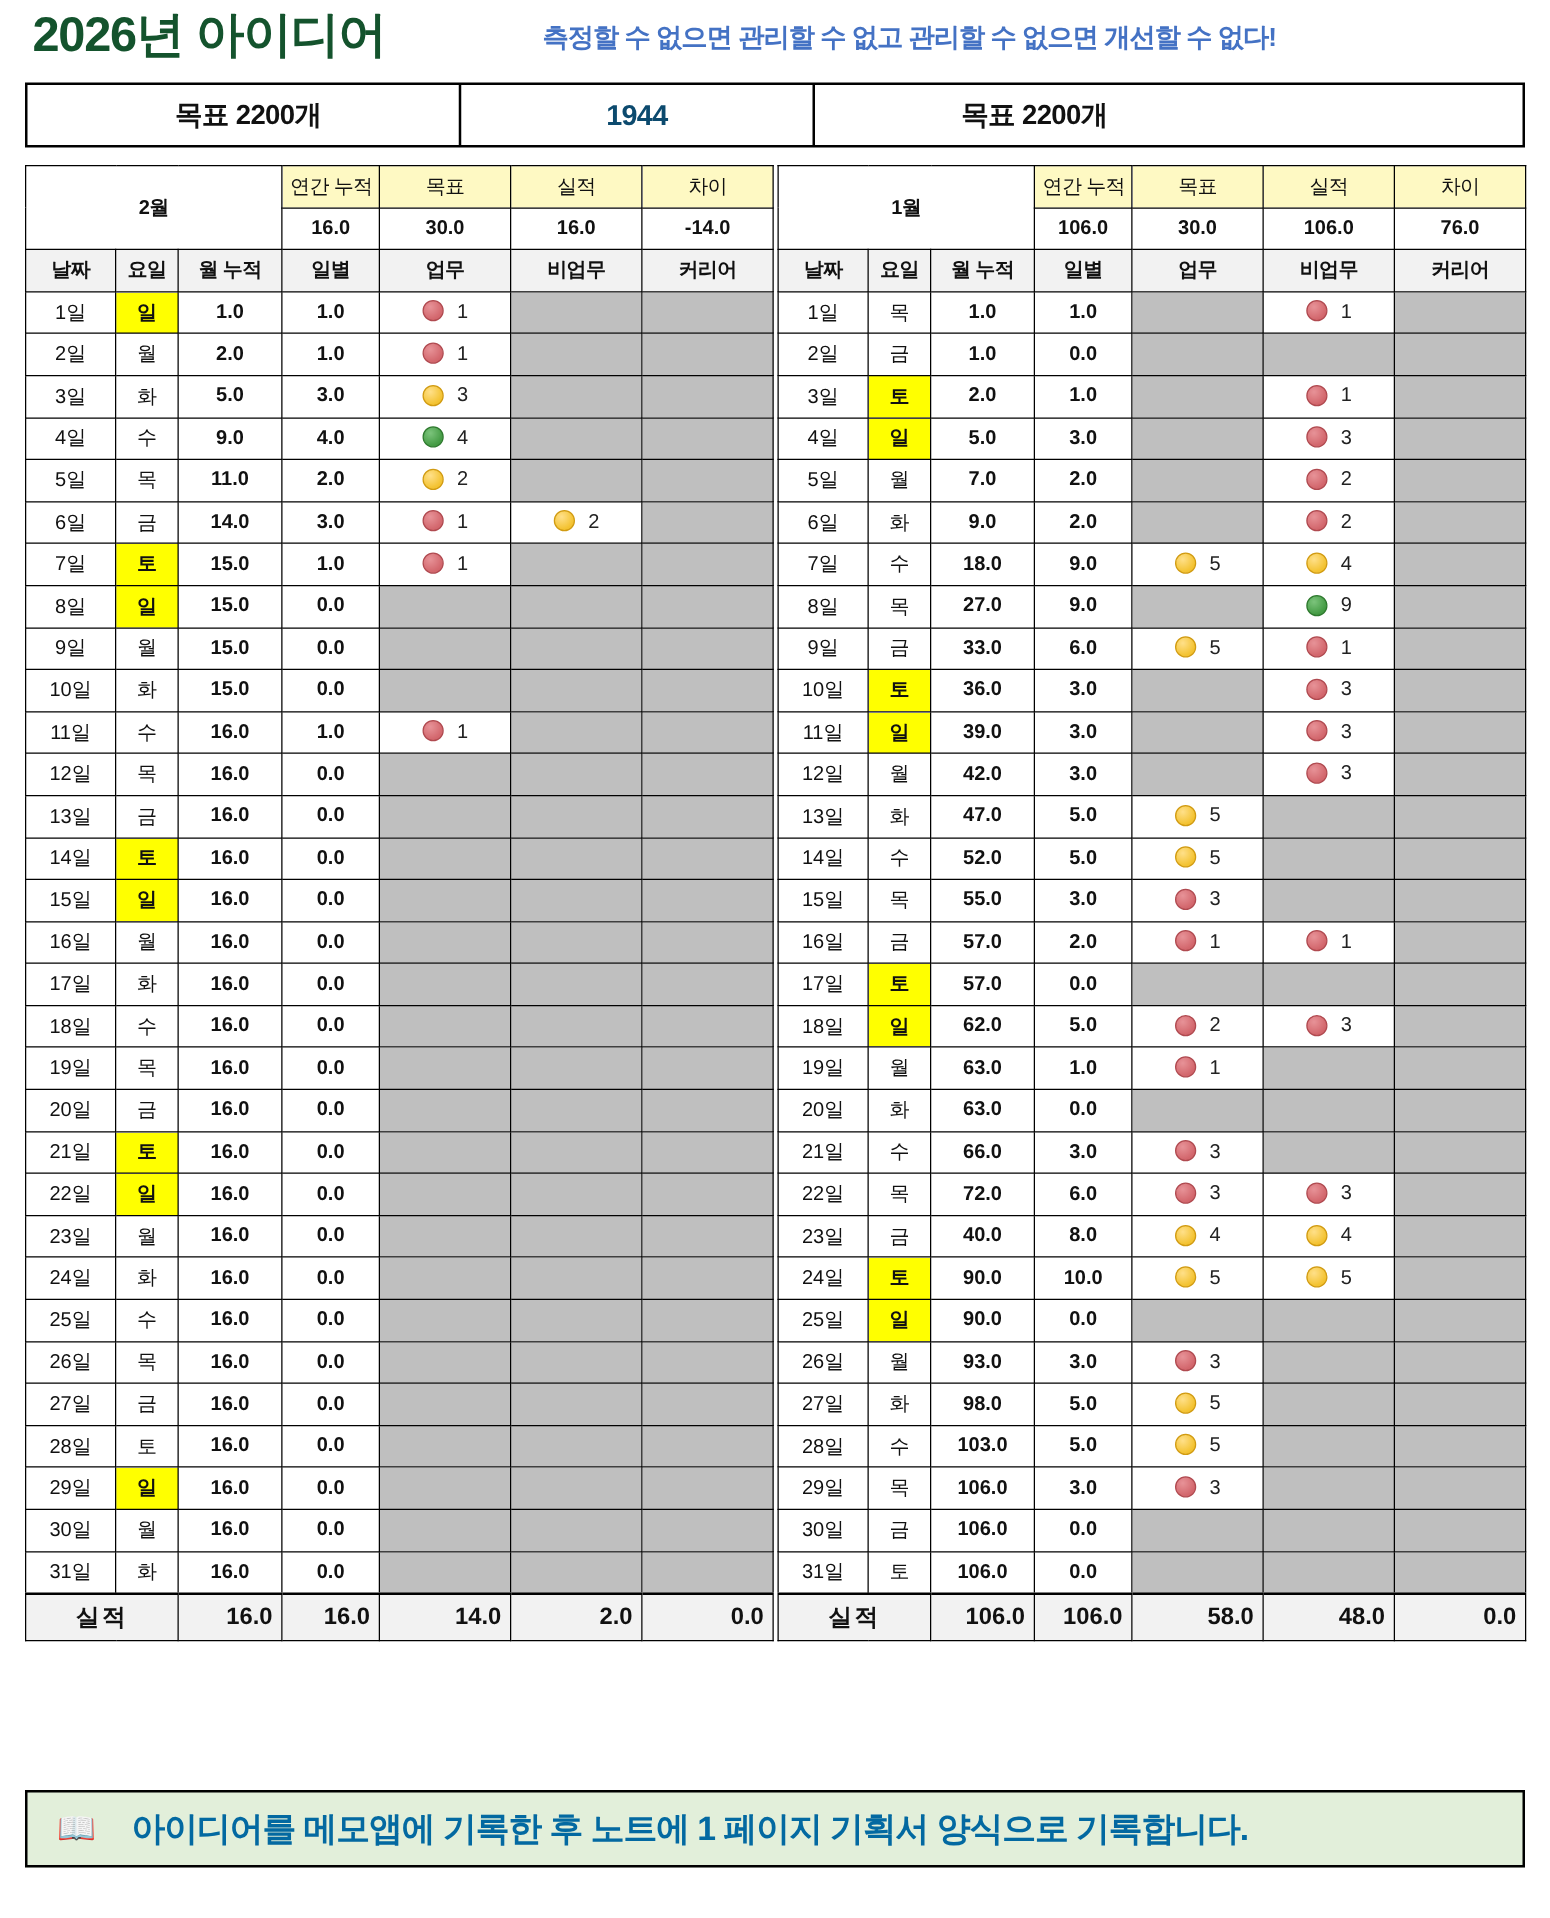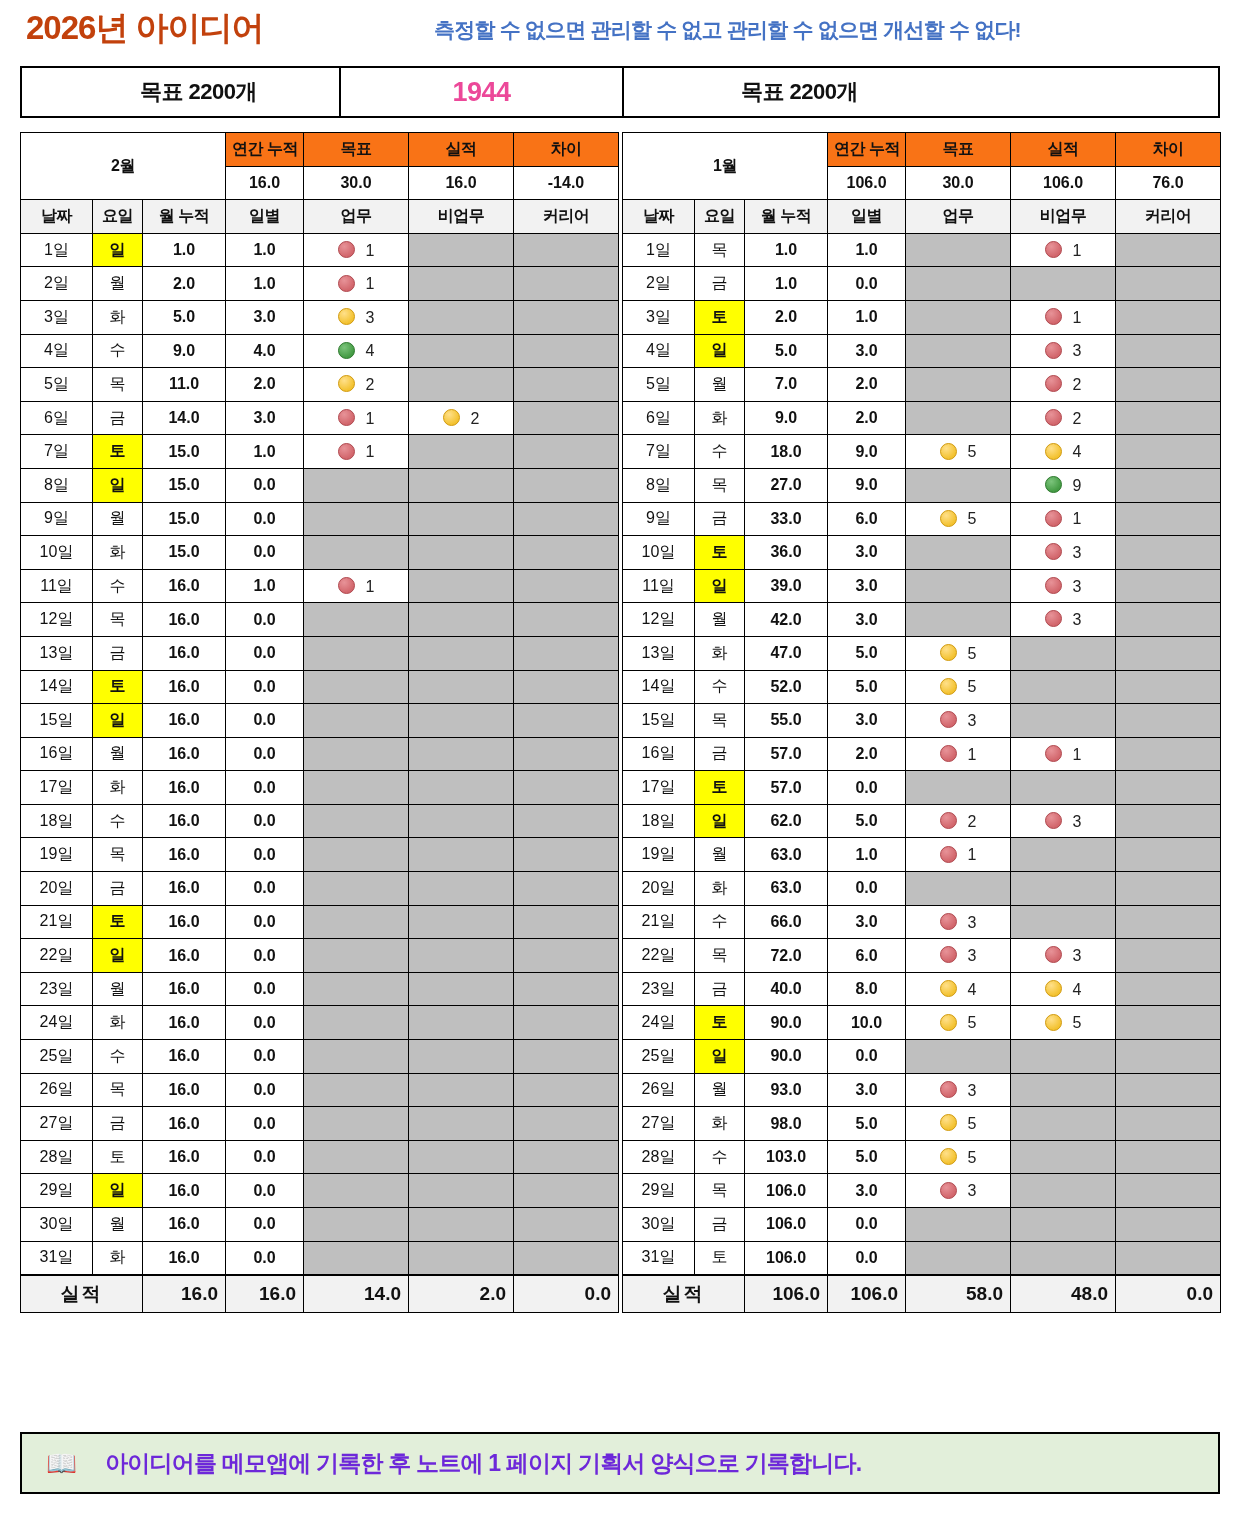--- a/index.html
+++ b/index.html
@@ -17,23 +17,23 @@
 
   
   .title-row {
     position: absolute;
     left: 0; top: 0;
     width: 1240px; height: 56px;
     display: flex; align-items: center;
   }
   .page-title {
     margin-left: 26px;
-    font-size: 33px;
+    font-size: 39px;
     font-weight: bold;
-    color: #c2410c;
+    color: #14532d;
     letter-spacing: -1px;
     white-space: nowrap;
   }
   .slogan {
     position: absolute;
     left: 434px; top: 16px;
     width: 784px;
     text-align: left;
     font-size: 21px;
     font-weight: bold;
@@ -54,22 +54,23 @@
   .goal-cell {
     display: flex; align-items: center; justify-content: center;
     font-size: 22px; font-weight: bold;
     color: #111;
     letter-spacing: -0.5px;
   }
   .goal-cell.label { flex: 0 0 317px; padding-left: 36px; }
   .goal-cell.value {
     flex: 0 0 283px;
     border-left: 2px solid #000;
-    color: #ec4899;
-    font-size: 27px;
+    color: #0c4a6e;
+    font-size: 23px;
+    margin-left: 28px;
   }
   .goal-cell.label.second {
     flex: 0 0 317px;
     border-left: 2px solid #000;
   }
   .goal-cell.value.second { flex: 1 1 auto; border-left: 2px solid #000; }
 
   
   .tables {
     position: absolute;
@@ -108,22 +109,22 @@
 
   
   td.month-cell {
     font-size: 27px;
     font-weight: bold;
     height: 85px;
     border-right: 2px solid #000;
     letter-spacing: -0.5px;
   }
   th.stat-label {
-    background: #f97316;
-    font-weight: bold;
+    background: #fef9c3;
+    font-weight: normal;
     font-size: 15px;
     height: 40px;
     letter-spacing: -0.5px;
     margin-top: 28px;
   }
   td.stat-value {
     font-size: 22px;
     font-weight: bold;
     text-align: right;
     height: 45px;
@@ -179,23 +180,23 @@
     border: 2px solid #000;
     display: flex; align-items: center;
   }
   .note-icon {
     margin-left: 24px;
     font-size: 25px;
     line-height: 1;
   }
   .note-text {
     margin-left: 28px;
-    font-size: 23px;
+    font-size: 27px;
     font-weight: bold;
-    color: #6d28d9;
+    color: #0369a1;
     letter-spacing: -0.8px;
     white-space: nowrap;
   }
 </style>
 </head>
 <body>
 
 <div class="title-row">
   <div class="page-title">2026년 아이디어</div>
 </div>

